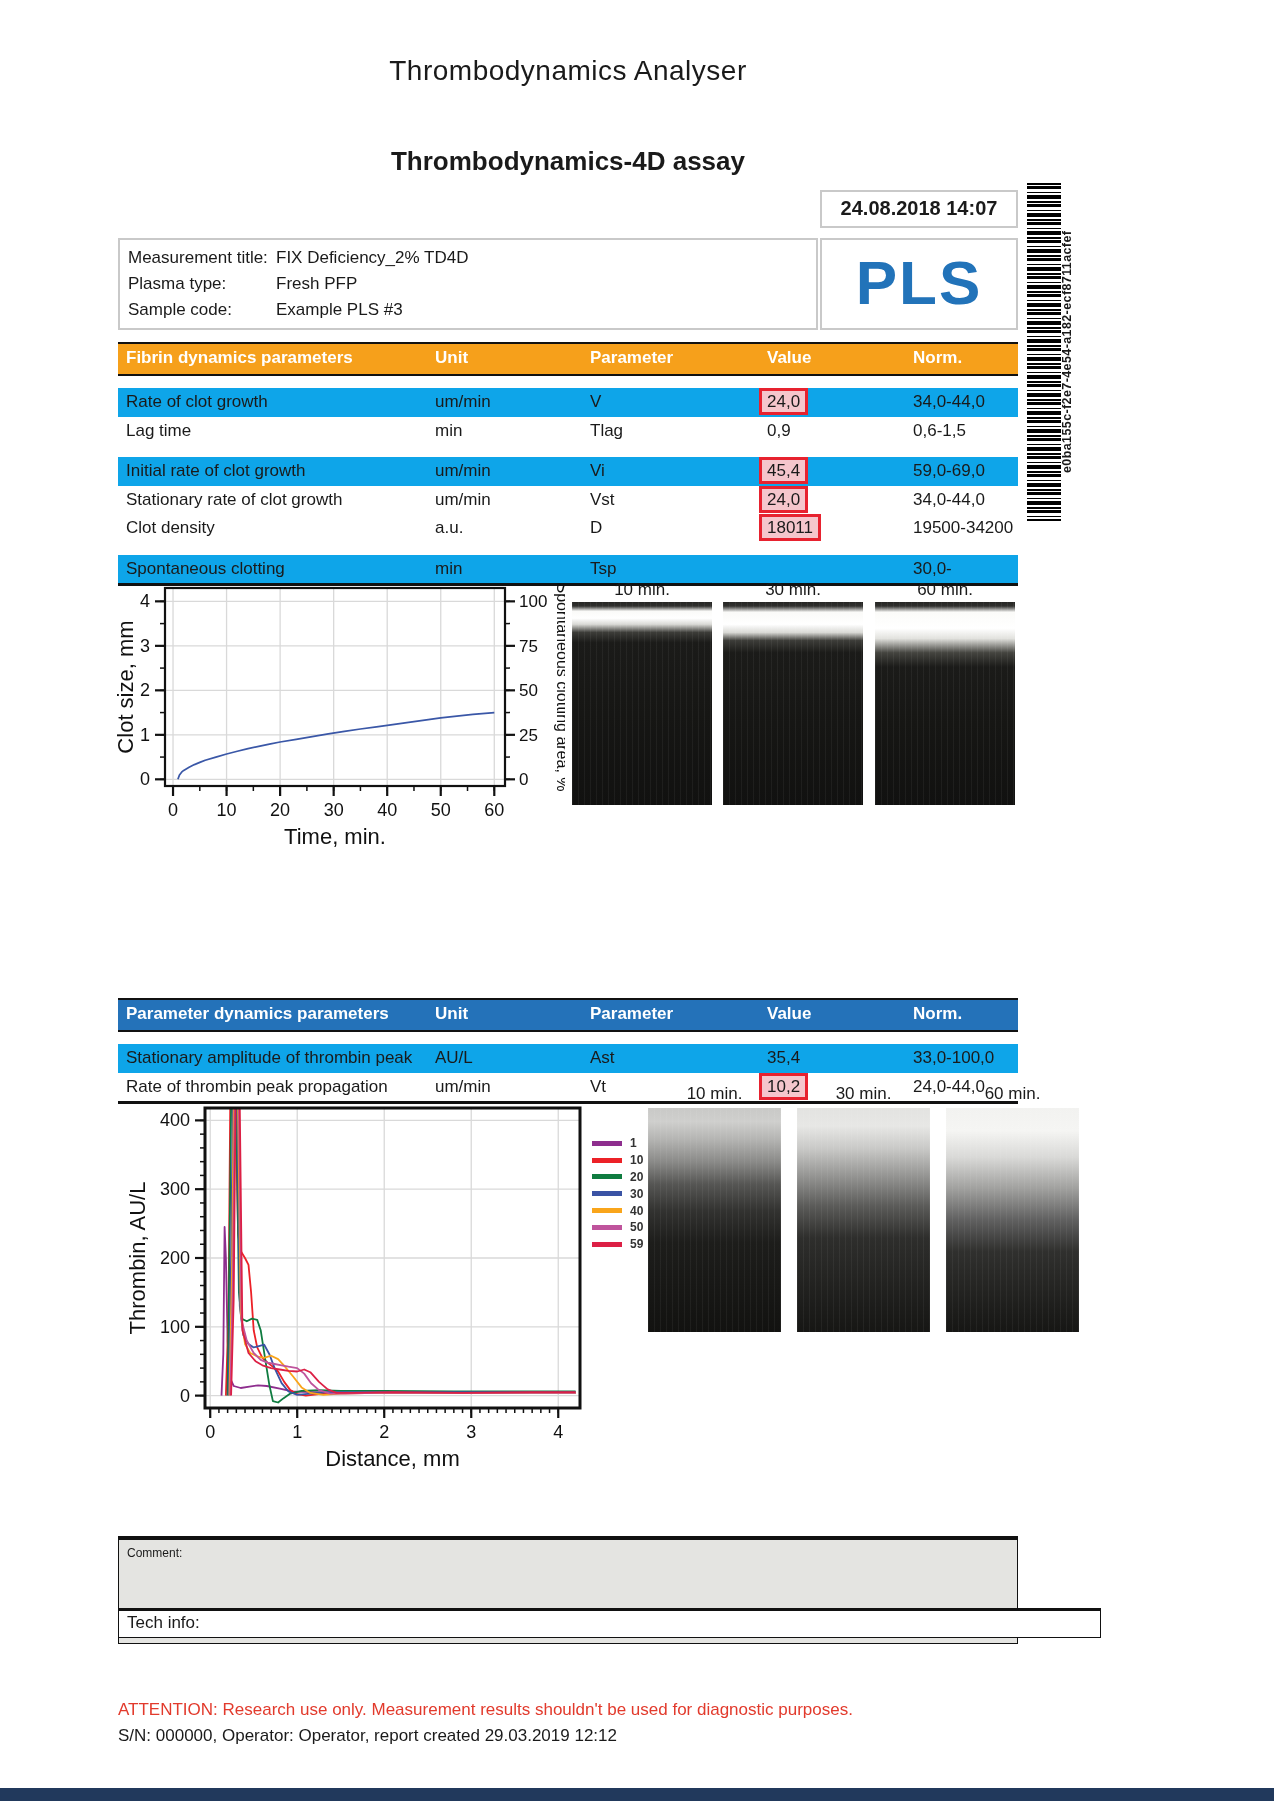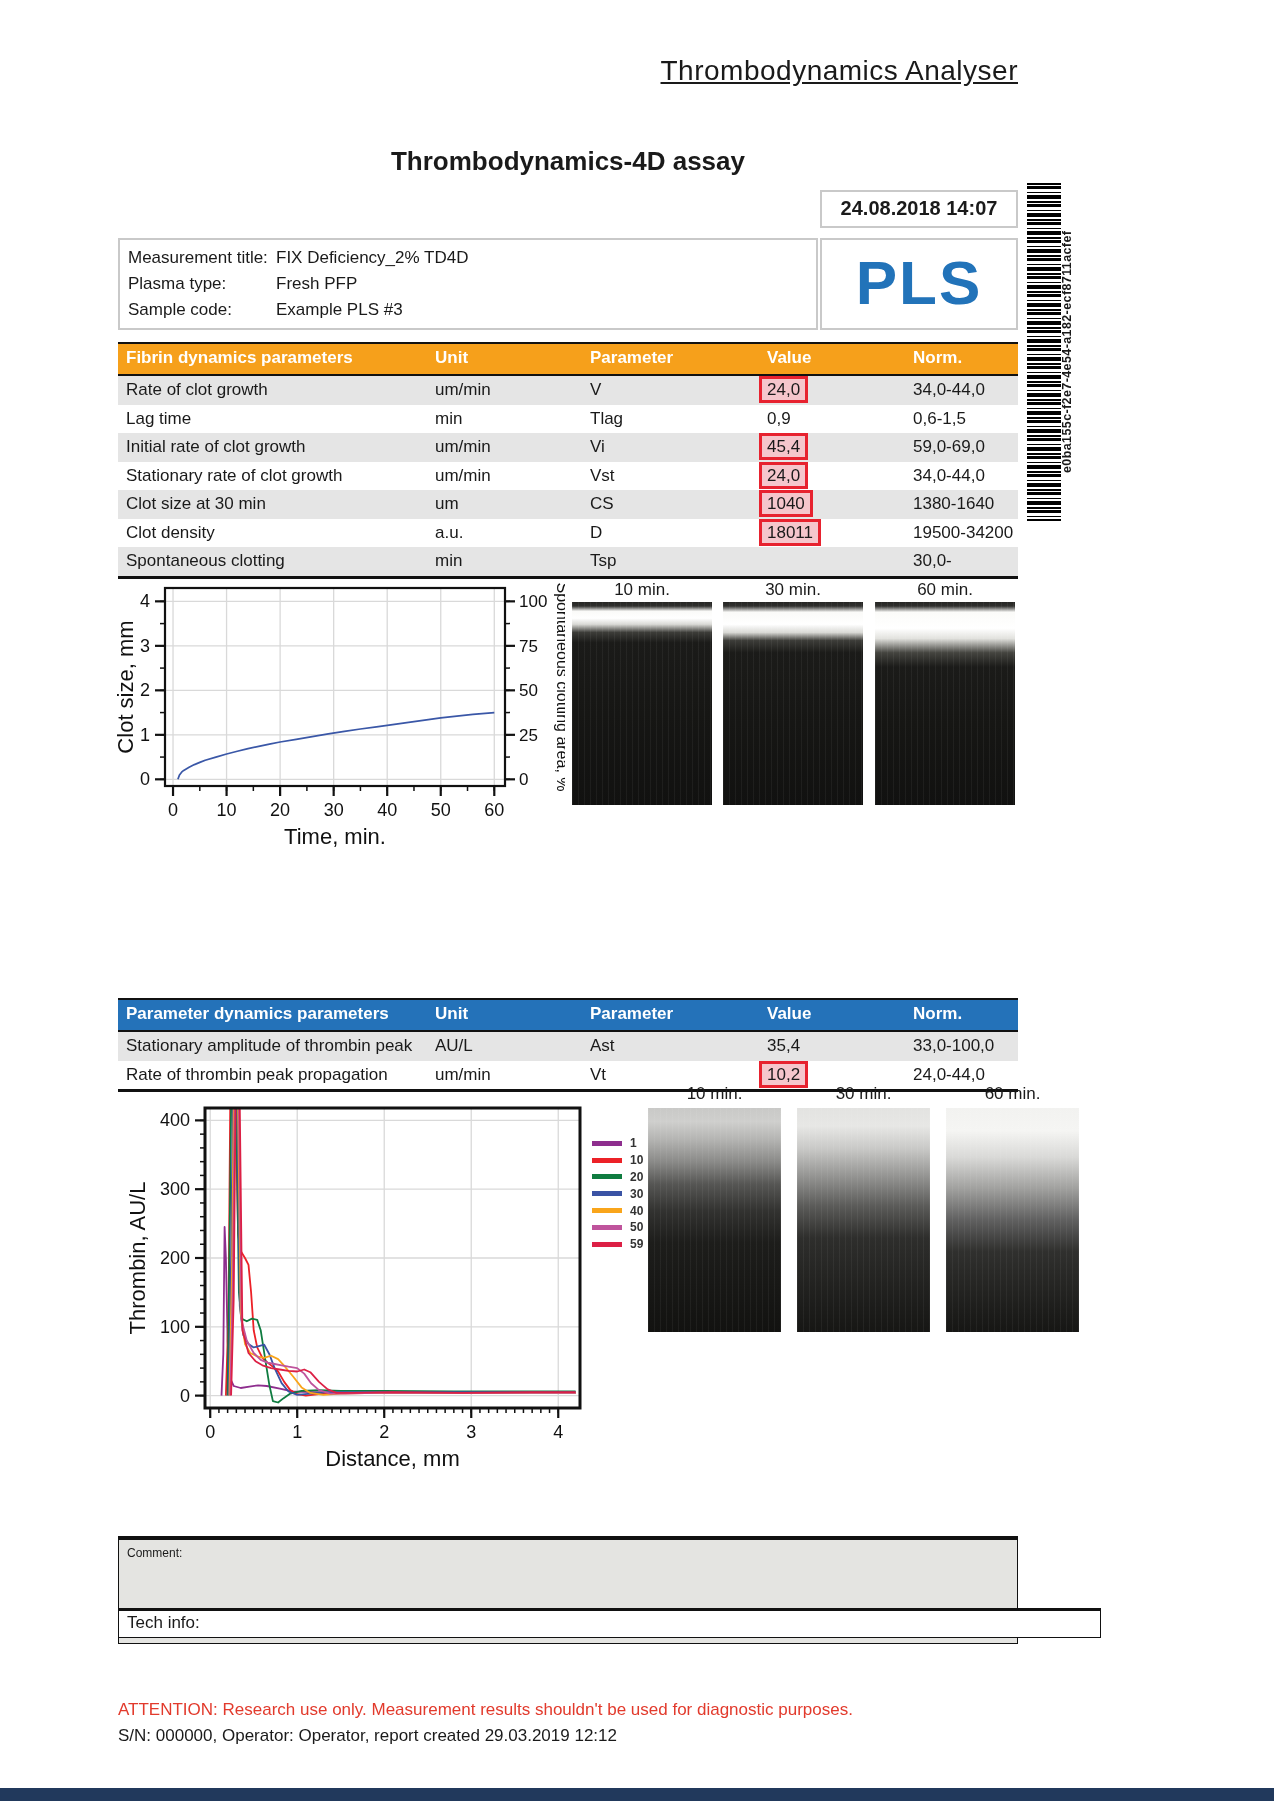--- a/index.html
+++ b/index.html
@@ -1,39 +1,39 @@
 <!DOCTYPE html>
 <html><head>
 <meta charset="utf-8">
 <style>
   html,body{margin:0;padding:0;background:#fff;}
   .page{position:relative;width:1274px;height:1801px;background:#fff;
         font-family:"Liberation Sans",sans-serif;color:#1a1a1a;overflow:hidden;}
   .abs{position:absolute;}
-  .title1{left:118px;top:55px;width:900px;text-align:right;font-size:28px;font-weight:400;letter-spacing:.5px;text-decoration:underline;}
+  .title1{left:118px;top:55px;width:900px;text-align:center;font-size:28px;font-weight:400;letter-spacing:.5px;}
   .title2{left:118px;top:146px;width:900px;text-align:center;font-size:26px;font-weight:700;}
   .datebox{left:820px;top:190px;width:198px;height:38px;border:2px solid #c9c9c9;box-sizing:border-box;
            font-size:20px;font-weight:700;text-align:center;line-height:33px;}
   .infobox{left:118px;top:238px;width:700px;height:92px;border:2px solid #c9c9c9;box-sizing:border-box;padding:5px 0 0 8px;}
   .info-row{height:26px;font-size:17px;line-height:26px;white-space:nowrap;}
   .info-label{display:inline-block;width:148px;}
   .plsbox{left:820px;top:238px;width:198px;height:92px;border:2px solid #c9c9c9;box-sizing:border-box;text-align:center;}
   .pls{font-size:62px;font-weight:700;color:#2273B9;line-height:86px;letter-spacing:2px;}
   .barcode{left:1027px;top:183px;width:34px;height:338px;
      background:repeating-linear-gradient(180deg,#000 0 2px,#fff 2px 3px,#000 3px 6px,#fff 6px 9px,#000 9px 10px,#fff 10px 12px,#000 12px 16px,#fff 16px 18px);}
   .barcode-text{left:1060px;top:183px;width:22px;height:338px;font-size:12.5px;font-weight:700;
      writing-mode:vertical-rl;transform:rotate(180deg);letter-spacing:.4px;text-align:center;}
   
   .ptable{left:118px;width:900px;}
   .thead{position:relative;height:30px;color:#fff;font-weight:700;font-size:17px;
          border-top:2px solid #111;border-bottom:2px solid #111;}
   .fib .thead{background:#F6A01B;}
   .thr .thead{background:#2472B9;}
   .trow{position:relative;height:28.5px;font-size:17px;}
-  .trow.gray{background:#e5e5e5;}
+  .trow.gray{background:#0ea5e9;margin-top:12px;}
   .c{position:absolute;top:0;line-height:28.5px;white-space:nowrap;}
   .thead .c{line-height:28px;text-align:center;}
   .c0{left:8px}.c1{left:317px}.c2{left:472px}.c3{left:649px}.c4{left:795px}
   .tbot{height:3px;background:#111;}
   .hl{display:inline-block;background:#F5C6CC;border:3px solid #E7222F;padding:0 5px;line-height:21px;margin-left:-8px;}
   
   .chart{position:absolute;}
   #chart1{left:115px;top:580px;}
   #chart2{left:115px;top:1100px;}
   .legend{left:592px;top:1135px;}
@@ -118,27 +118,20 @@
           <span class="c c2">Vi</span>
           <span class="c c3"><span class="hl">45,4</span></span>
           <span class="c c4">59,0-69,0</span>
         </div>
         <div class="trow">
           <span class="c c0">Stationary rate of clot growth</span>
           <span class="c c1">um/min</span>
           <span class="c c2">Vst</span>
           <span class="c c3"><span class="hl">24,0</span></span>
           <span class="c c4">34,0-44,0</span>
-        </div>
-        <div class="trow gray">
-          <span class="c c0">Clot size at 30 min</span>
-          <span class="c c1">um</span>
-          <span class="c c2">CS</span>
-          <span class="c c3"><span class="hl">1040</span></span>
-          <span class="c c4">1380-1640</span>
         </div>
         <div class="trow">
           <span class="c c0">Clot density</span>
           <span class="c c1">a.u.</span>
           <span class="c c2">D</span>
           <span class="c c3"><span class="hl">18011</span></span>
           <span class="c c4">19500-34200</span>
         </div>
         <div class="trow gray">
           <span class="c c0">Spontaneous clotting</span>

